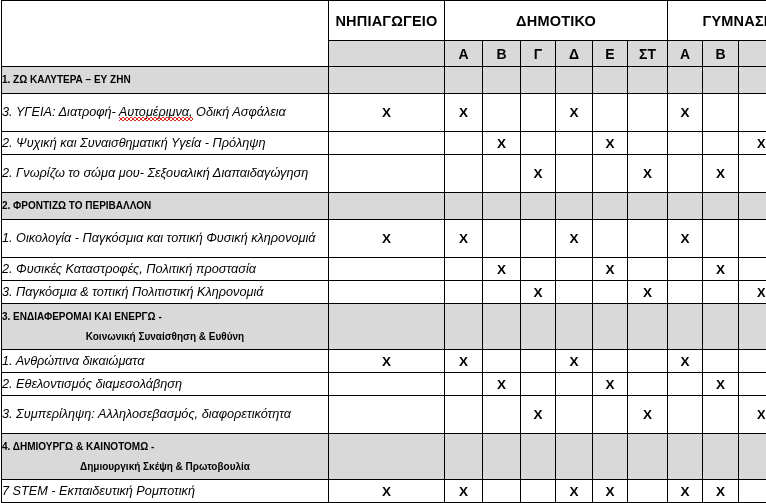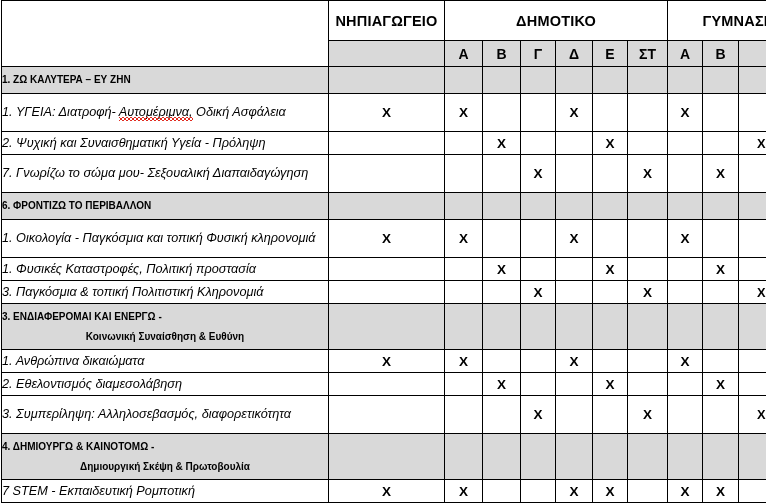--- a/index.html
+++ b/index.html
@@ -158,21 +158,21 @@
           <td></td>
           <td></td>
           <td></td>
           <td></td>
           <td></td>
           <td></td>
           <td></td>
           <td></td>
         </tr>
         <tr style="height:38px">
-          <td class="topic"><span>1. ΥΓΕΙΑ: Διατροφή- </span><span class="squiggle">Αυτομέριμνα,</span><span> Οδική Ασφάλεια</span></td>
+          <td class="topic"><span>3. ΥΓΕΙΑ: Διατροφή- </span><span class="squiggle">Αυτομέριμνα,</span><span> Οδική Ασφάλεια</span></td>
           <td class="mark">Χ</td>
           <td class="mark">Χ</td>
           <td class="mark"></td>
           <td class="mark"></td>
           <td class="mark">Χ</td>
           <td class="mark"></td>
           <td class="mark"></td>
           <td class="mark">Χ</td>
           <td class="mark"></td>
           <td class="mark"></td>
@@ -184,34 +184,34 @@
           <td class="mark">Χ</td>
           <td class="mark"></td>
           <td class="mark"></td>
           <td class="mark">Χ</td>
           <td class="mark"></td>
           <td class="mark"></td>
           <td class="mark"></td>
           <td class="mark sep">Χ-ΣΕΠ</td>
         </tr>
         <tr style="height:38px">
-          <td class="topic">7. Γνωρίζω το σώμα μου- Σεξουαλική Διαπαιδαγώγηση</td>
+          <td class="topic">2. Γνωρίζω το σώμα μου- Σεξουαλική Διαπαιδαγώγηση</td>
           <td class="mark"></td>
           <td class="mark"></td>
           <td class="mark"></td>
           <td class="mark">Χ</td>
           <td class="mark"></td>
           <td class="mark"></td>
           <td class="mark">Χ</td>
           <td class="mark"></td>
           <td class="mark">Χ</td>
           <td class="mark"></td>
         </tr>
         <tr class="section" style="height:27px">
-          <td class="section-title"><span>6. ΦΡΟΝΤΙΖΩ ΤΟ ΠΕΡΙΒΑΛΛΟΝ</span></td>
+          <td class="section-title"><span>2. ΦΡΟΝΤΙΖΩ ΤΟ ΠΕΡΙΒΑΛΛΟΝ</span></td>
           <td></td>
           <td></td>
           <td></td>
           <td></td>
           <td></td>
           <td></td>
           <td></td>
           <td></td>
           <td></td>
           <td></td>
@@ -223,21 +223,21 @@
           <td class="mark"></td>
           <td class="mark"></td>
           <td class="mark">Χ</td>
           <td class="mark"></td>
           <td class="mark"></td>
           <td class="mark">Χ</td>
           <td class="mark"></td>
           <td class="mark"></td>
         </tr>
         <tr style="height:23px">
-          <td class="topic">1. Φυσικές Καταστροφές, Πολιτική προστασία</td>
+          <td class="topic">2. Φυσικές Καταστροφές, Πολιτική προστασία</td>
           <td class="mark"></td>
           <td class="mark"></td>
           <td class="mark">Χ</td>
           <td class="mark"></td>
           <td class="mark"></td>
           <td class="mark">Χ</td>
           <td class="mark"></td>
           <td class="mark"></td>
           <td class="mark">Χ</td>
           <td class="mark"></td>

